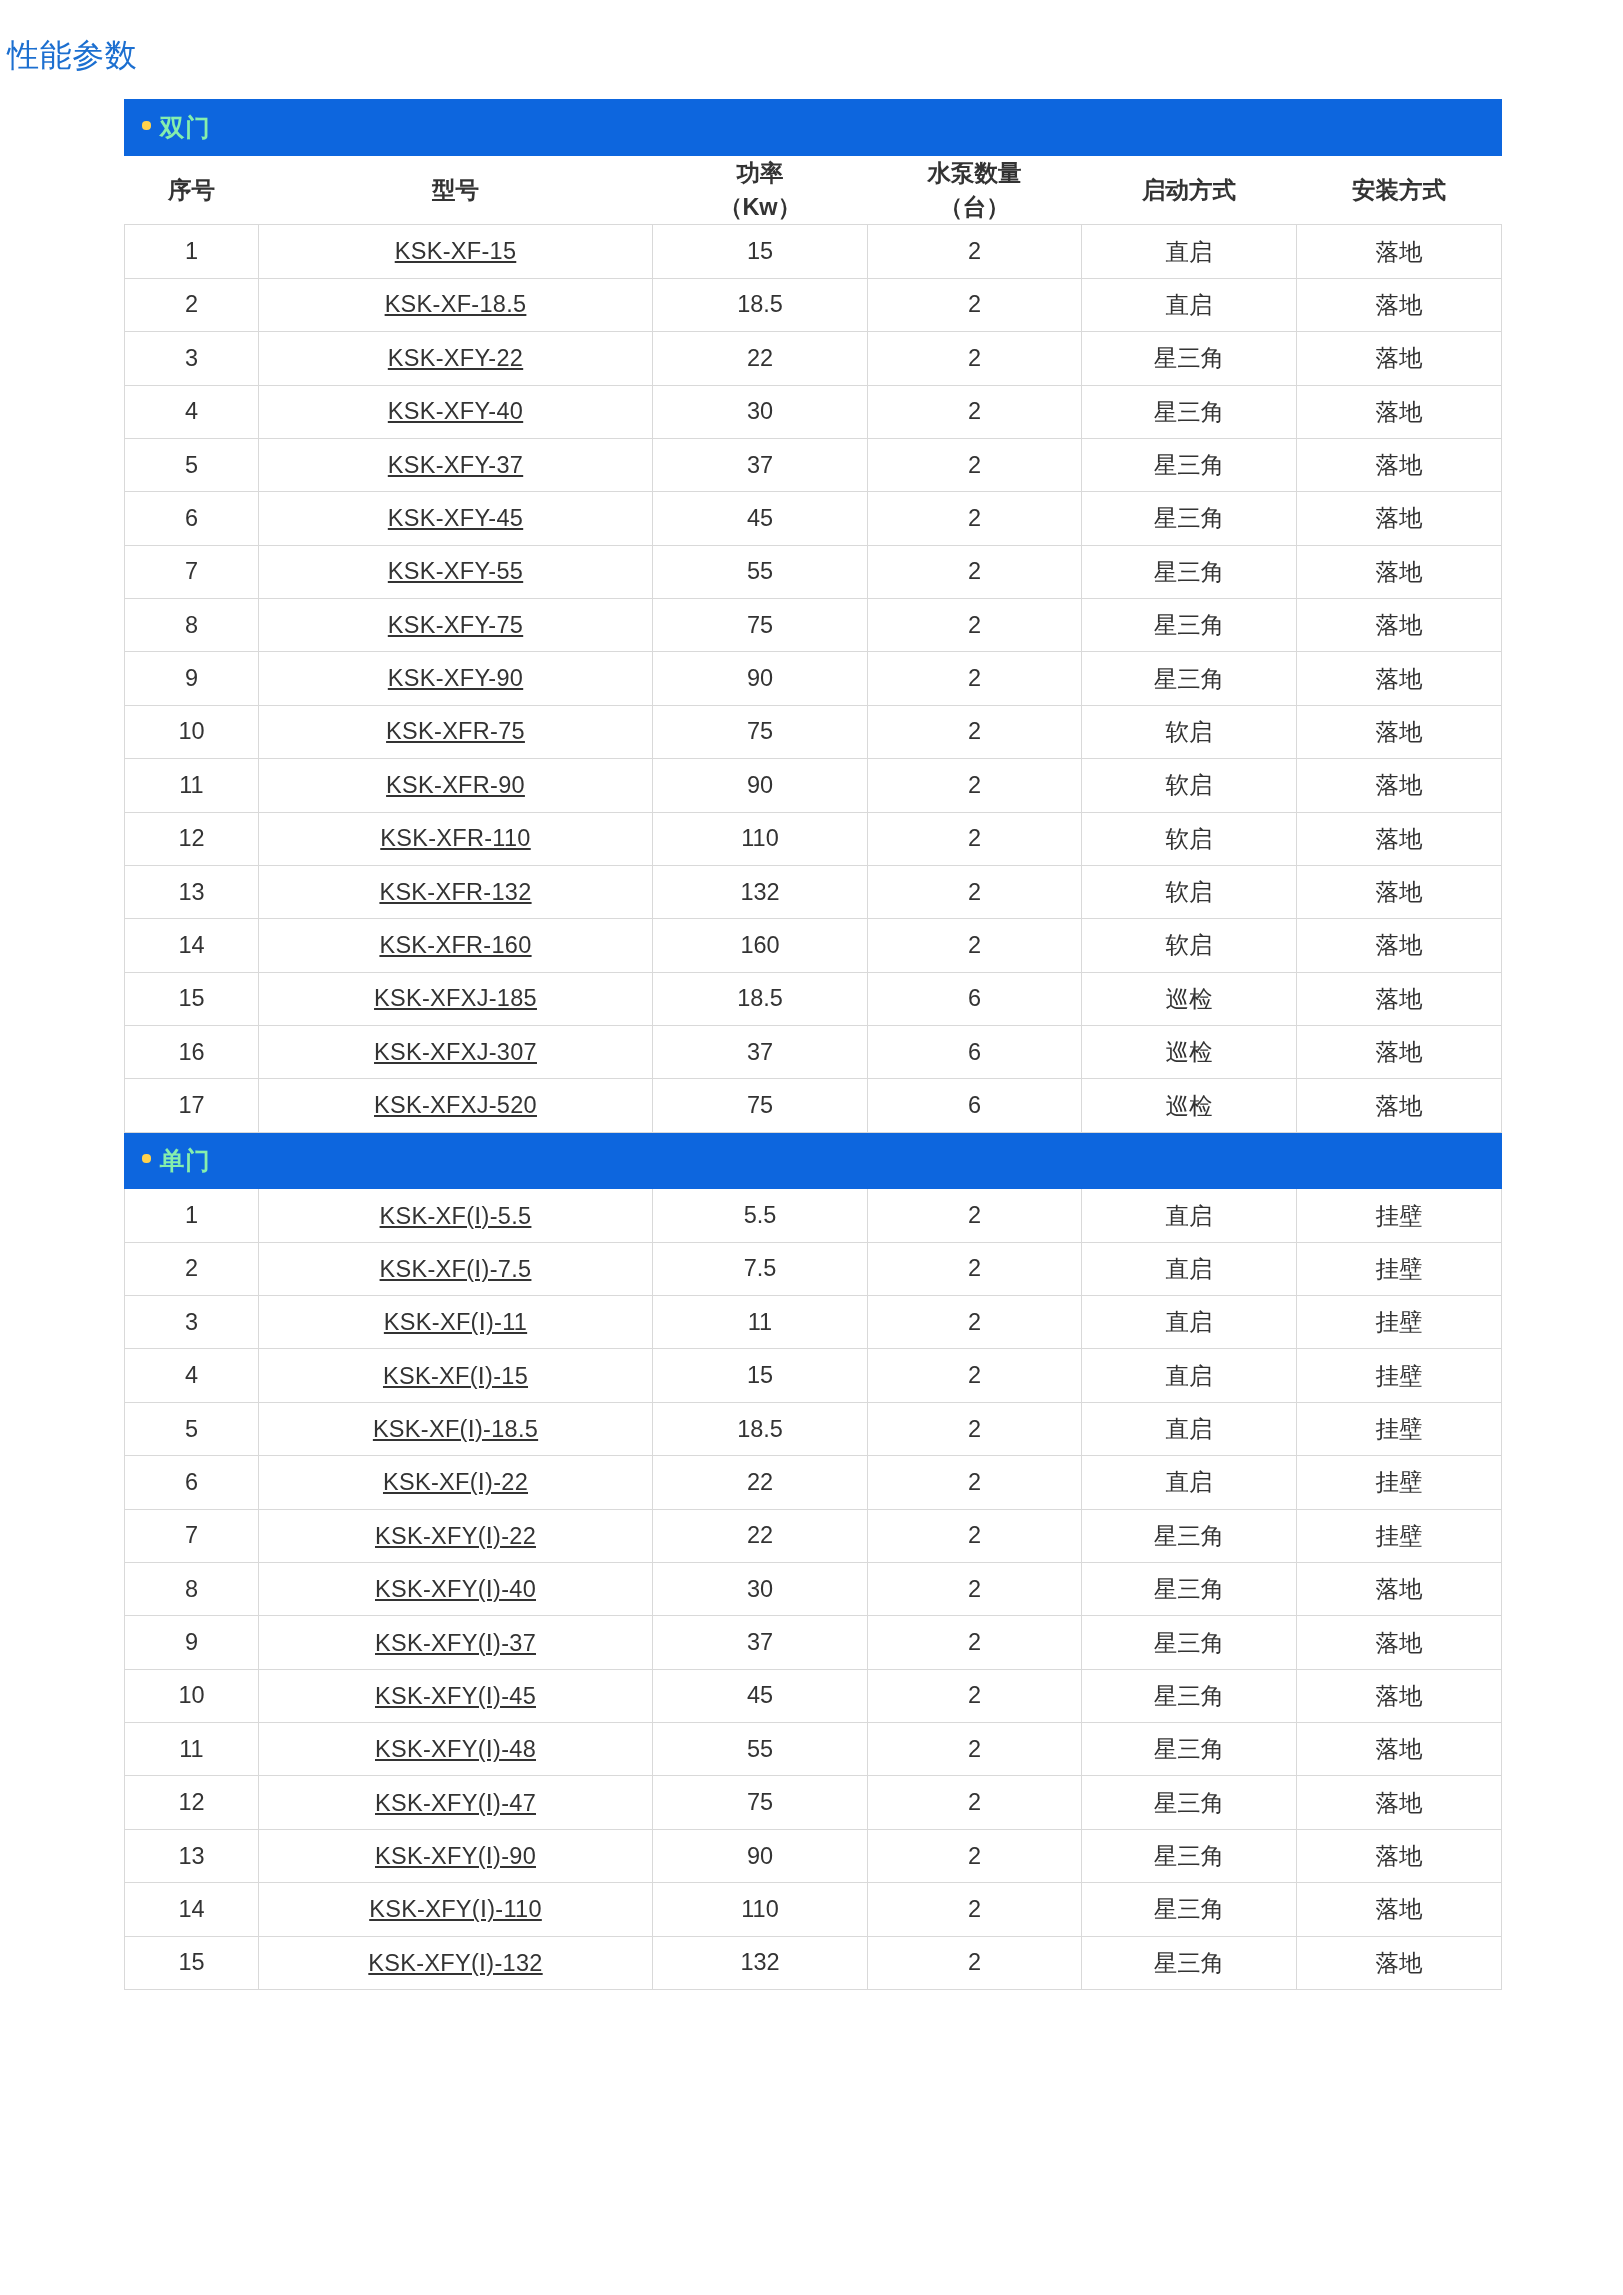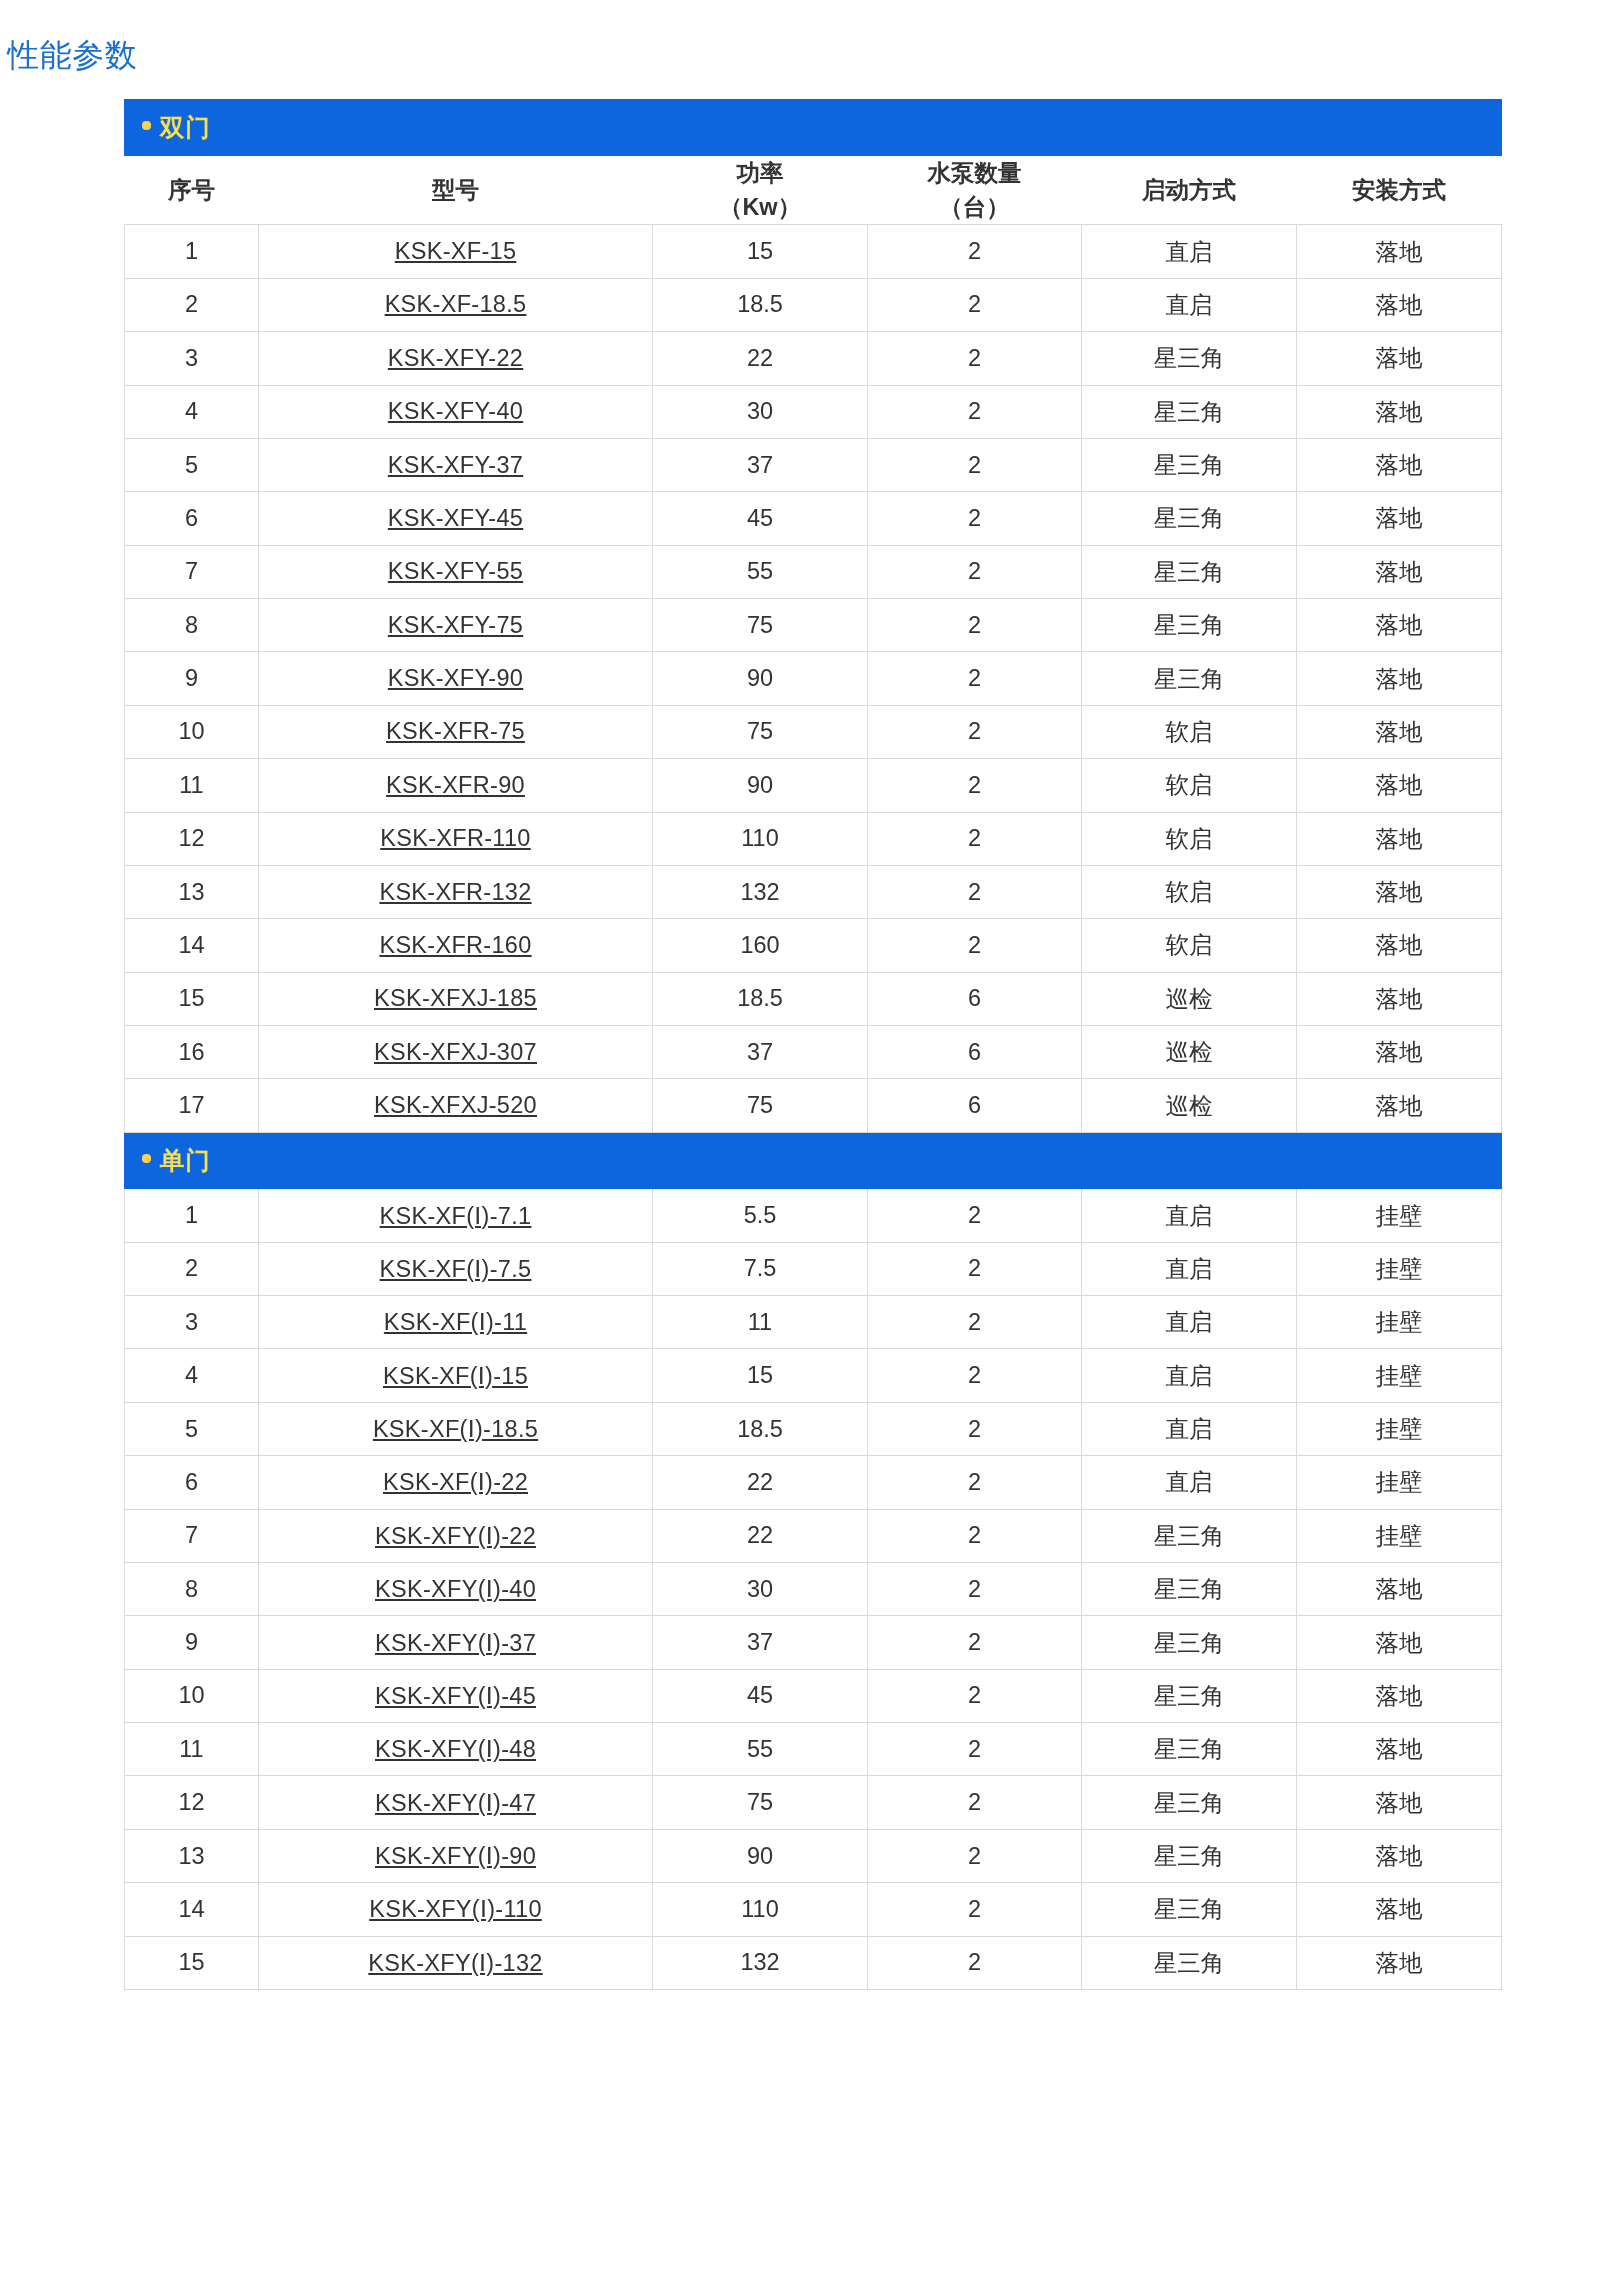--- a/index.html
+++ b/index.html
@@ -37,21 +37,21 @@
   }
   table.spec col.c-no     { width: 134px; }
   table.spec col.c-model  { width: 394px; }
   table.spec col.c-power  { width: 215px; }
   table.spec col.c-pumps  { width: 214px; }
   table.spec col.c-start  { width: 215px; }
   table.spec col.c-mount  { width: 205px; }
 
   .group-row td {
     background: #0d66de;
-    color: #fde047;
+    color: #86efac;
     font-weight: bold;
     font-size: 24.6px;
     padding: 11.3px 0 11.3px 17.4px;
     border: 0.5px solid #0d66de;
     text-align: left;
   }
   .group-dot {
     display: inline-block;
     width: 8.2px;
     height: 8.2px;
@@ -248,21 +248,21 @@
             <td>75</td>
             <td>6</td>
             <td>巡检</td>
             <td>落地</td>
           </tr>
           <tr class="group-row">
             <td colspan="6"><span class="group-dot"></span><span class="group-label">单门</span></td>
           </tr>
           <tr>
             <td>1</td>
-            <td class="model">KSK-XF(Ⅰ)-7.1</td>
+            <td class="model">KSK-XF(Ⅰ)-5.5</td>
             <td>5.5</td>
             <td>2</td>
             <td>直启</td>
             <td>挂壁</td>
           </tr>
           <tr>
             <td>2</td>
             <td class="model">KSK-XF(Ⅰ)-7.5</td>
             <td>7.5</td>
             <td>2</td>

